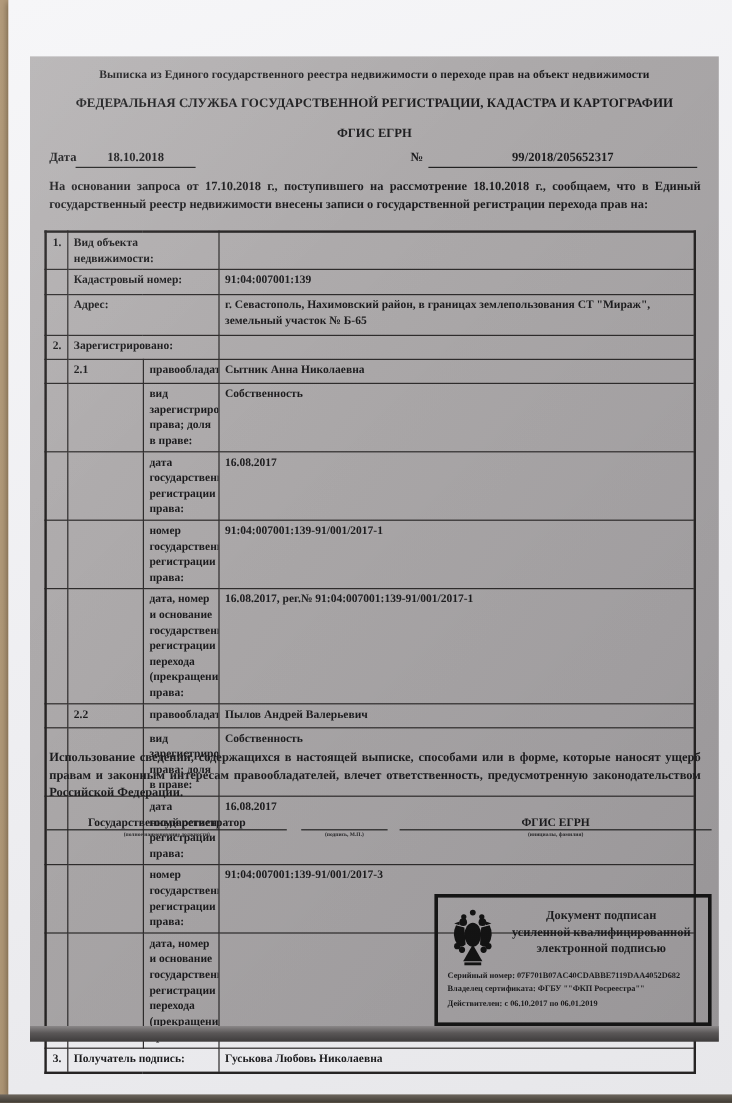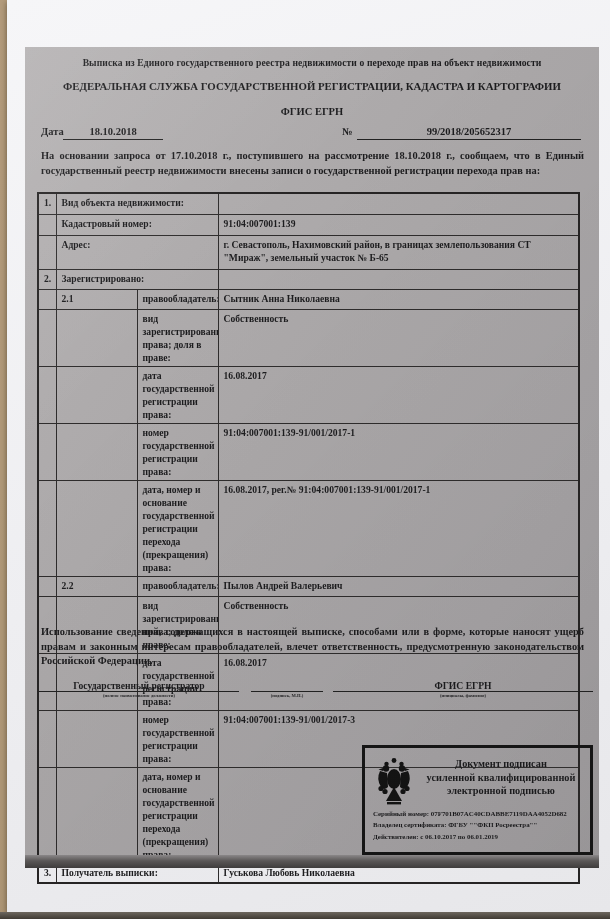--- a/index.html
+++ b/index.html
@@ -43,21 +43,21 @@
   }
   table.main td {
     border:1px solid #2e2c2c; vertical-align:top;
     font-size:9.6px; line-height:13px; font-weight:bold;
     padding:2px 4px 2px 5px; overflow:hidden;
   }
   table.main { border:2px solid #262424; }
   td.c-num { width:18px; padding-left:3px; }
   td.c-subnum { width:26px; padding-left:3px; }
   td.c-label { }
-  td.c-value { width:361px; font-size:10px; }
+  td.c-value { width:397px; font-size:10px; }
   .footer-note { position:absolute; top:578px; left:16px; width:543px; font-size:10.4px; line-height:14.6px; text-align:justify; }
   .sig-row { position:absolute; top:632px; left:0; width:100%; }
   .sig { position:absolute; top:0; text-align:center; }
   .sig-label { font-size:9.6px; height:13px; line-height:13px; border-bottom:1.6px solid #222; padding-bottom:1px; }
   .sig-sub { font-size:4.6px; line-height:7px; font-weight:bold; color:#2a2a2c; }
   .sig1 { left:14px; width:200px; }
   .sig2 { left:226px; width:72px; }
   .sig3 { left:308px; width:260px; }
   .stamp {
     position:absolute; top:698px; left:337px; width:231px; height:110px;
@@ -166,21 +166,21 @@
         <td class="c-value">91:04:007001:139-91/001/2017-3</td>
       </tr>
       <tr style="height:43px;">
         <td class="c-num"></td>
         <td class="c-subnum"></td>
         <td class="c-label">дата, номер и основание государственной регистрации перехода (прекращения) права:</td>
         <td class="c-value"></td>
       </tr>
       <tr style="height:20px;">
         <td class="c-num">3.</td>
-        <td class="c-label" colspan="2">Получатель выписки:</td>
+        <td class="c-label" colspan="2">Получатель подпись:</td>
         <td class="c-value">Гуськова Любовь Николаевна</td>
       </tr>
     </tbody>
       </table>
 
     <div class="footer-note">Использование сведений, содержащихся в настоящей выписке, способами или в форме, которые наносят ущерб правам и законным интересам правообладателей, влечет ответственность, предусмотренную законодательством Российской Федерации.</div>
 
     <div class="sig-row">
       <div class="sig sig1">
         <div class="sig-label">Государственный регистратор</div>

